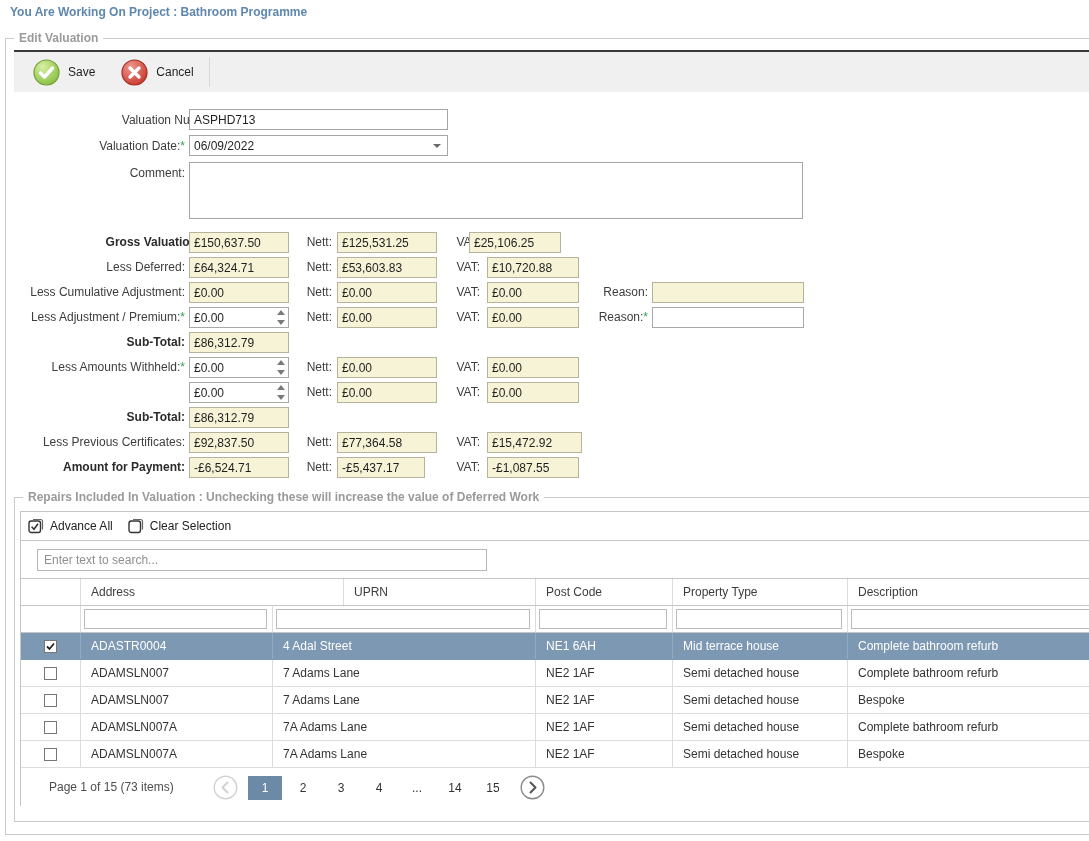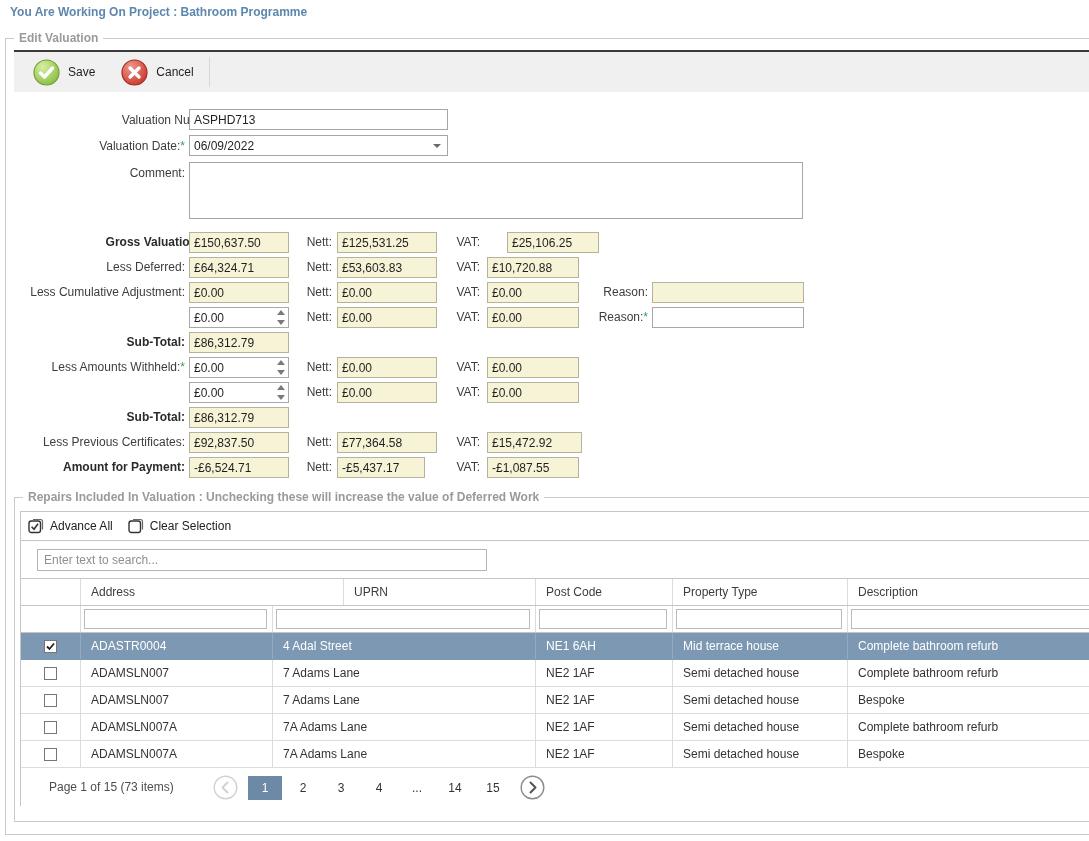--- a/index.html
+++ b/index.html
@@ -137,21 +137,21 @@
     <div class="mrow" style="top: 232px;">
       <div class="flabel bold" style="top: 0px; padding-left: 48px;">Gross Valuation Base:</div>
       <div class="fwrap" style="left: 189px; width: 100px;">
         <input class="fld ro" readonly="" value="£150,637.50" style="">
       </div>
       <div class="cap" style="left: 300px; width: 32px;">Nett:</div>
       <div class="fwrap" style="left: 337px; width: 100px;">
         <input class="fld ro" readonly="" value="£125,531.25" style="">
       </div>
       <div class="cap" style="left: 450px; width: 30px;">VAT:</div>
-      <div class="fwrap" style="left: 507px; width: 92px;">
+      <div class="fwrap" style="left: 469px; width: 92px;">
         <input class="fld ro" readonly="" value="£25,106.25" style="">
       </div>
     </div>
     <div class="mrow" style="top: 257px;">
       <div class="flabel" style="top: 0px;">Less Deferred:</div>
       <div class="fwrap" style="left: 189px; width: 100px;">
         <input class="fld ro" readonly="" value="£64,324.71" style="">
       </div>
       <div class="cap" style="left: 300px; width: 32px;">Nett:</div>
       <div class="fwrap" style="left: 337px; width: 100px;">
@@ -174,20 +174,21 @@
       <div class="cap" style="left: 450px; width: 30px;">VAT:</div>
       <div class="fwrap" style="left: 487px; width: 92px;">
         <input class="fld ro" readonly="" value="£0.00" style="">
       </div>
       <div class="cap" style="left: 578px; width: 70px;">Reason:</div>
       <div class="fwrap" style="left: 652px; width: 152px;">
         <input class="fld ro" readonly="" style="">
       </div>
     </div>
     <div class="mrow" style="top: 307px;">
+      <div class="flabel" style="top: 0px;">Less Adjustment / Premium:<span class="req">*</span></div>
       <div class="fwrap" style="left: 189px; width: 100px;">
         <input class="fld has-spin" value="£0.00" style="">
         <div class="spinner">
           <div class="spin-btn">
             <span class="tri-up"></span>
           </div>
           <div class="spin-btn">
             <span class="tri-down"></span>
           </div>
         </div>

